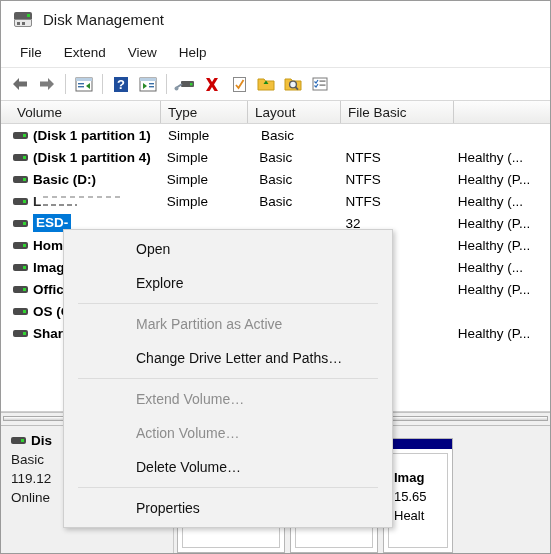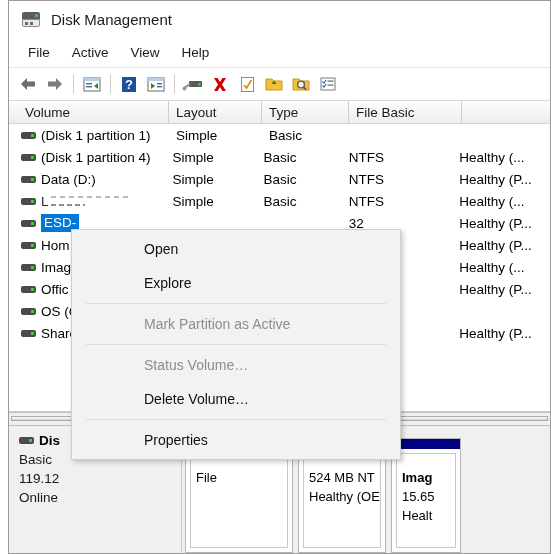--- a/index.html
+++ b/index.html
@@ -12,21 +12,21 @@
     font-size: 13px;
     color: #000000;
     overflow: hidden;
     position: relative;
   }
   .window {
     position: absolute; inset: 0;
     background: #6d28d9;
     border: 1px solid #9a9a9a;
     box-sizing: border-box;
-    display: flex; flex-direction: column; margin-left: 8px;
+    display: flex; flex-direction: column;
   }
 
   
   .titlebar {
     height: 37px; min-height: 37px;
     display: flex; align-items: center;
     padding-left: 12px;
     background: #ffffff;
   }
   .title-icon { width: 20px; height: 16px; position: relative; margin-right: 10px; flex: none; }
@@ -130,21 +130,21 @@
     padding-left: 9px;
     box-sizing: border-box;
     white-space: nowrap;
   }
   .cell {
     display: flex; align-items: center;
     padding-left: 7px; box-sizing: border-box;
     font-size: 13.5px; color: #000;
     overflow: hidden; white-space: nowrap;
   }
-  .cell.c-vol { padding-left: 3px; }
+  .cell.c-vol { padding-left: 3px; font-weight: bold; }
   .row.selected .sel-pill {
     background: #0078d7; color: #ffffff;
     padding: 1px 3px 2px 3px;
   }
   .redacted {
     display: inline-block; position: relative; width: 92px; height: 13px;
   }
   .redacted .glyph { position: absolute; left: 0; top: -1px; color: #2a2a2a; font-size: 13.5px; }
   .redacted .d1, .redacted .d2 {
     position: absolute; left: 10px; height: 2px;
@@ -232,21 +232,21 @@
       <span class="drive-ico">
         <span class="top"></span><span class="led"></span>
         <span class="bot"></span><span class="slot1"></span><span class="slot2"></span>
       </span>
     </span>
     <span class="title-text">Disk Management</span>
   </div>
 
   <div class="menubar">
     <div class="menu-item">File</div>
-    <div class="menu-item">Active</div>
+    <div class="menu-item">Extend</div>
     <div class="menu-item">View</div>
     <div class="menu-item">Help</div>
   </div>
 
   <div class="toolbar">
     <div class="tb-btn">
       <svg width="20" height="16" viewBox="0 0 20 16">
           <path d="M9 2 L3 8 L9 14 L9 10.5 L17 10.5 L17 5.5 L9 5.5 Z" fill="#6d6d6d"></path>
         </svg>
     </div>
@@ -322,22 +322,22 @@
         <rect x="8.5" y="4.5" width="6" height="1.2" fill="#6a6a6a"></rect>
         <rect x="8.5" y="8.5" width="6" height="1.2" fill="#6a6a6a"></rect>
       </svg>
     </div>
   </div>
 
   <div class="listpane">
 
     <div class="lheader">
       <div class="hc" style="width:151px">Volume</div>
+      <div class="hc" style="width:87px">Type</div>
       <div class="hc" style="width:93px">Layout</div>
-      <div class="hc" style="width:87px">Type</div>
       <div class="hc" style="width:113px">File Basic</div>
     </div>
 
     <div class="rows">
 
       <div class="row">
         <div class="cell c-vol" style="width:151px">
           <span class="vol-ico">
               <span class="b"></span>
               <span class="g"></span>
@@ -362,21 +362,21 @@
         <div class="cell" style="width:113px">NTFS</div>
         <div class="cell" style="width:100px">Healthy (...</div>
       </div>
 
       <div class="row">
         <div class="cell c-vol" style="width:151px">
           <span class="vol-ico">
               <span class="b"></span>
               <span class="g"></span>
             </span>
-          <span>Data (D:)</span>
+          <span>Basic (D:)</span>
         </div>
         <div class="cell" style="width:93px">Simple</div>
         <div class="cell" style="width:87px">Basic</div>
         <div class="cell" style="width:113px">NTFS</div>
         <div class="cell" style="width:100px">Healthy (P...</div>
       </div>
 
       <div class="row">
         <div class="cell c-vol" style="width:151px">
           <span class="vol-ico">
@@ -525,21 +525,23 @@
         </div>
       </div>
     </div>
   </div>
 
   <div class="ctxmenu">
     <div class="ctxitem">Open</div>
     <div class="ctxitem">Explore</div>
     <div class="ctxsep"></div>
     <div class="ctxitem disabled">Mark Partition as Active</div>
+    <div class="ctxitem">Change Drive Letter and Paths…</div>
     <div class="ctxsep"></div>
-    <div class="ctxitem disabled">Status Volume…</div>
+    <div class="ctxitem disabled">Extend Volume…</div>
+    <div class="ctxitem disabled">Action Volume…</div>
     <div class="ctxitem">Delete Volume…</div>
     <div class="ctxsep"></div>
     <div class="ctxitem">Properties</div>
 
   </div>
 
 </div>
 
 </body></html>

